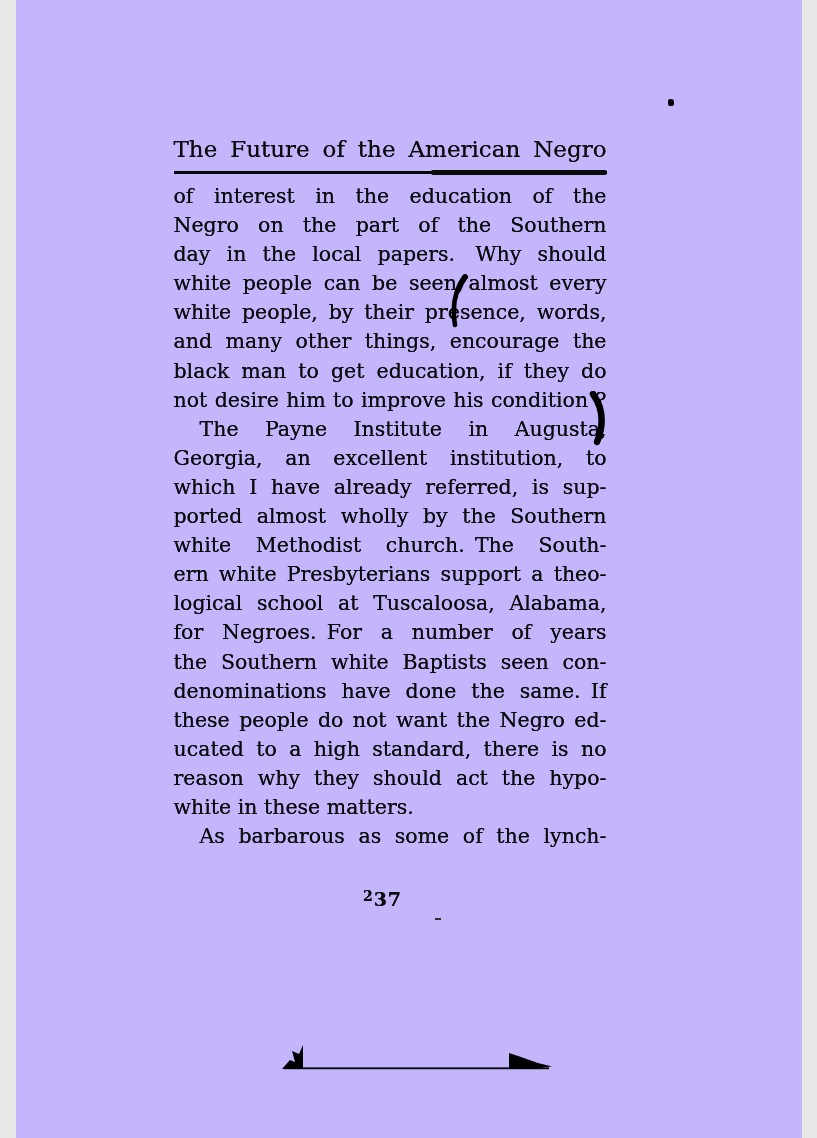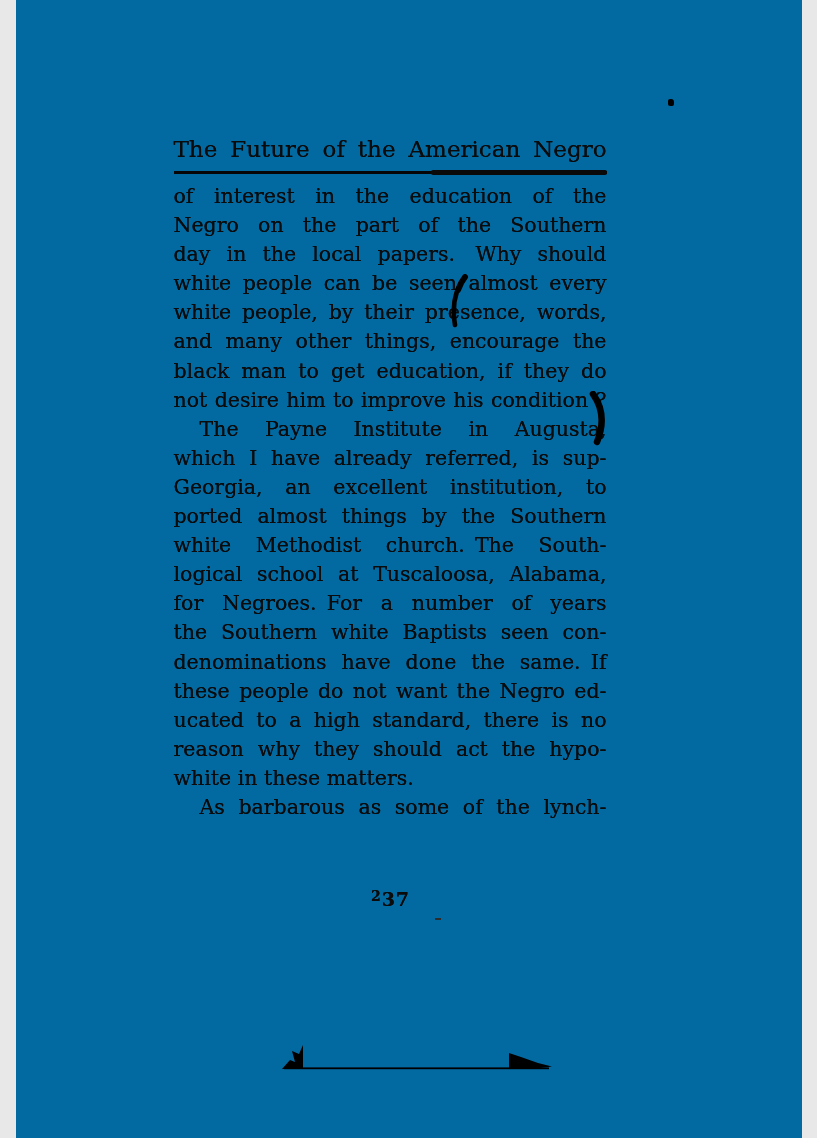--- a/index.html
+++ b/index.html
@@ -1,20 +1,20 @@
 <!DOCTYPE html>
 <html><head>
 <meta charset="utf-8">
 <style>
   html, body { margin: 0; padding: 0; background: #e8e8e8; }
   .page {
     position: relative;
     width: 786px;
     height: 1138px;
-    background: #0369a1;
+    background: #c4b5fd;
     font-family: "DejaVu Serif", "Liberation Serif", serif;
     color: #0b0b0b;
     overflow: hidden;
     margin: 0 auto;
   }
   .running-header {
     position: absolute;
     left: 158px; top: 133px;
     width: 433px; height: 32px;
     line-height: 32px;
@@ -51,21 +51,21 @@
     white-space: nowrap;
   }
   .line.j {
     white-space: normal;
     text-align: justify;
     text-align-last: justify;
   }
   .line.ind { padding-left: 26px; }
   .page-number {
     position: absolute;
-    left: 332px; top: 888px;
+    left: 324px; top: 888px;
     width: 86px; height: 26px;
     text-align: center;
     text-shadow: 0 0 0.5px rgba(0,0,0,0.85);
   }
   .pn-high { font-size: 14px; vertical-align: 5px; letter-spacing: 1px; font-weight: bold; }
   .pn-low  { font-size: 19px; font-weight: bold; letter-spacing: 1px; }
   .pn-dash {
     position: absolute;
     left: 419px; top: 918px;
     width: 6px; height: 2px;
@@ -97,24 +97,25 @@
   <div class="text-block">
       <div class="line j">of interest in the education of the</div>
       <div class="line j">Negro on the part of the Southern</div>
       <div class="line j">day in the local papers. Why should</div>
       <div class="line j">white people can be seen almost every</div>
       <div class="line j">white people, by their presence, words,</div>
       <div class="line j">and many other things, encourage the</div>
       <div class="line j">black man to get education, if they do</div>
       <div class="line j">not desire him to improve his condition ?</div>
       <div class="line j ind">The Payne Institute in Augusta,</div>
+      <div class="line j">Georgia, an excellent institution, to</div>
       <div class="line j">which I have already referred, is sup-</div>
-      <div class="line j">Georgia, an excellent institution, to</div>
-      <div class="line j">ported almost things by the Southern</div>
+      <div class="line j">ported almost wholly by the Southern</div>
       <div class="line j">white Methodist church. The South-</div>
+      <div class="line j">ern white Presbyterians support a theo-</div>
       <div class="line j">logical school at Tuscaloosa, Alabama,</div>
       <div class="line j">for Negroes. For a number of years</div>
       <div class="line j">the Southern white Baptists seen con-</div>
       <div class="line j">denominations have done the same. If</div>
       <div class="line j">these people do not want the Negro ed-</div>
       <div class="line j">ucated to a high standard, there is no</div>
       <div class="line j">reason why they should act the hypo-</div>
       <div class="line">white in these matters.</div>
       <div class="line j ind">As barbarous as some of the lynch-</div>
     </div>

